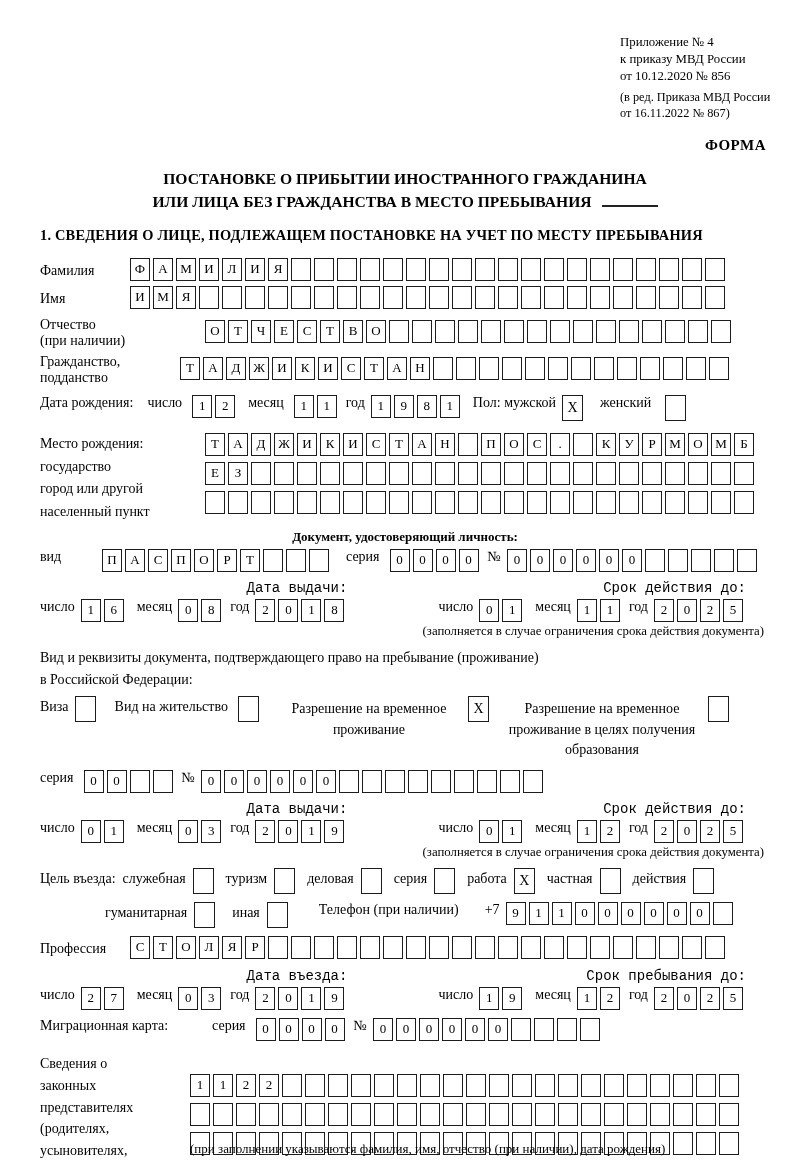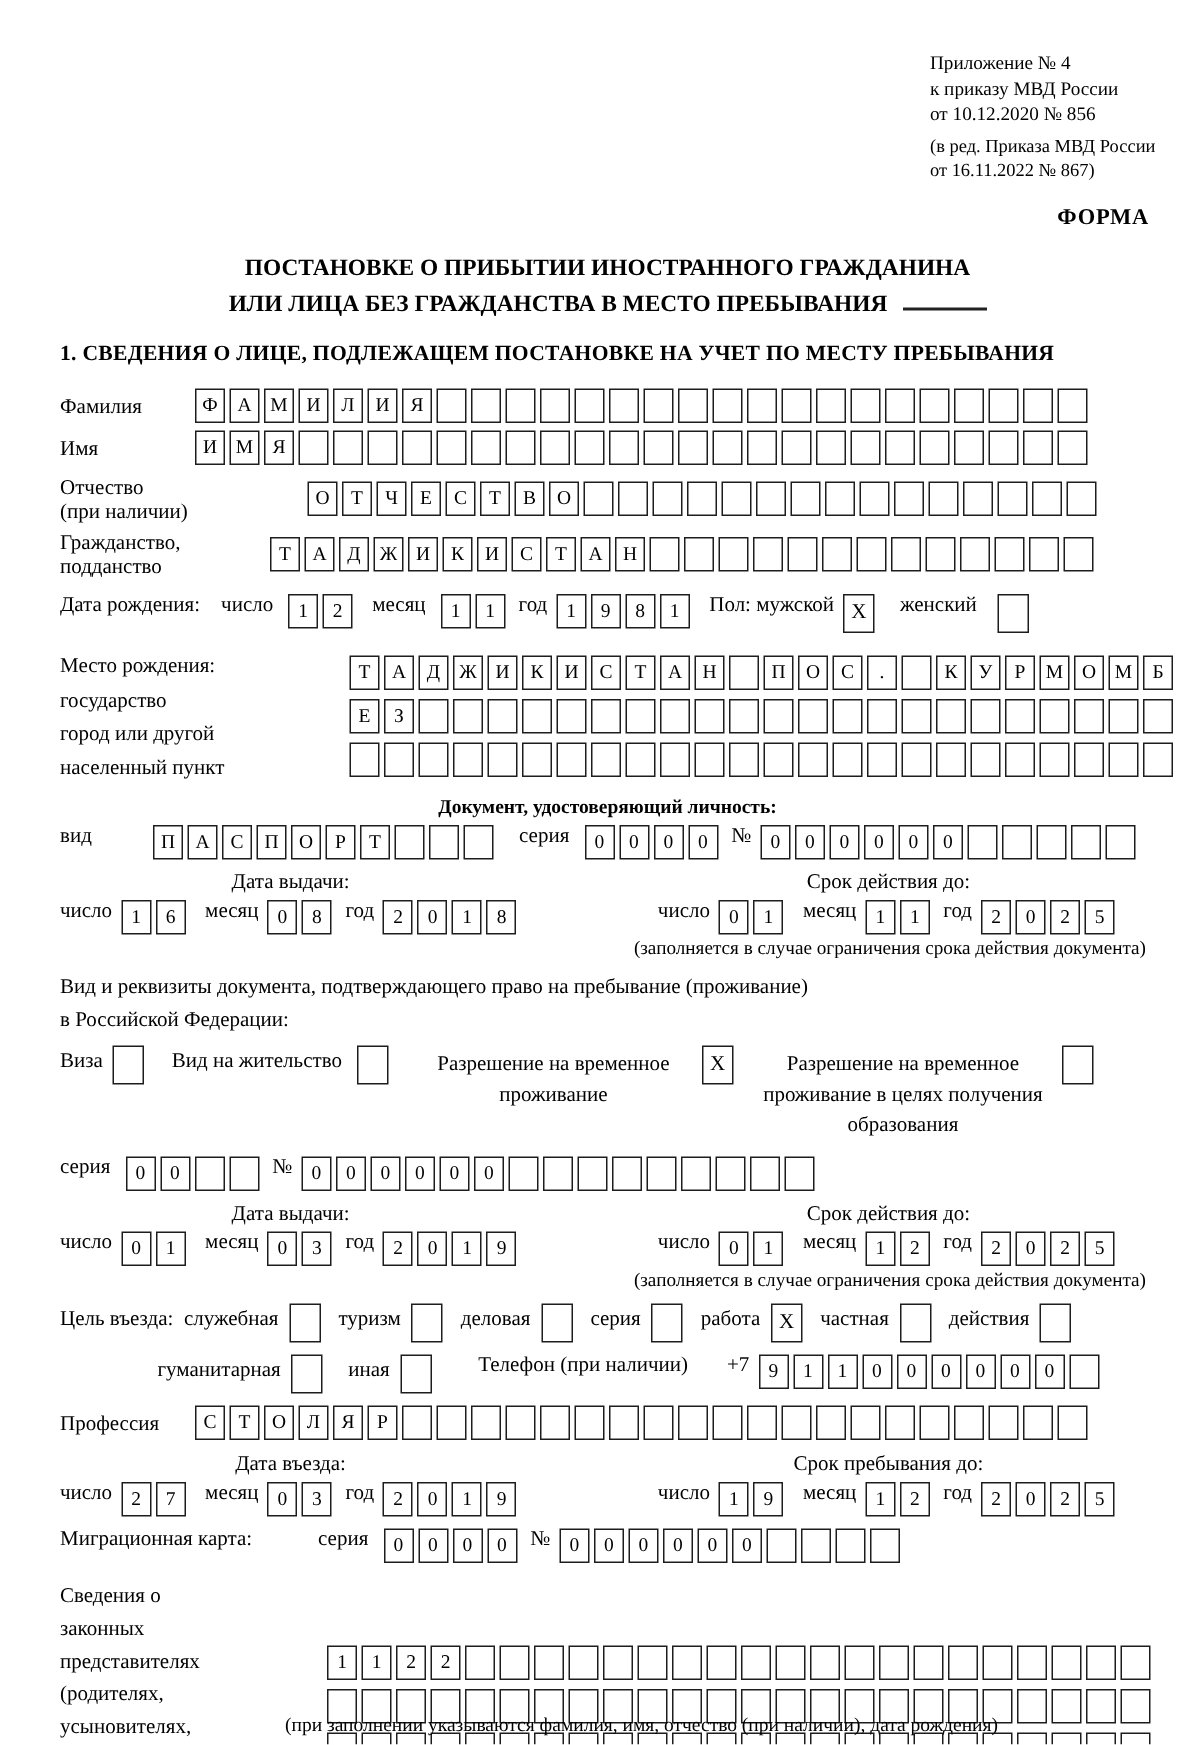--- a/index.html
+++ b/index.html
@@ -19,30 +19,30 @@
   .cell{box-sizing:border-box;flex:0 0 auto;width:20px;height:23px;border:1.7px solid #1d1d1d;
         margin-right:3px;text-align:center;font-size:13px;line-height:20px;background:#fff;}
   .cbrow .cell{width:21px;height:26px;line-height:23px;font-size:14px;}
   .w90{width:90px;}.w165{width:165px;}.w140{width:140px;}
   .inrow{display:flex;align-items:flex-start;flex-wrap:nowrap;}
   .inrow > *{flex:0 0 auto;}
   .gap6{margin-right:6px;}.gap10{margin-right:10px;}.gap14{margin-right:14px;}
   .dochdr{text-align:center;font-weight:bold;font-size:13px;margin:6px 0 4px 0;}
   .dates{display:flex;justify-content:space-between;margin-bottom:2px;padding-right:24px;}
   .dgroup{display:flex;flex-direction:column;}
-  .dcap{text-align:center;margin-bottom:3px;}
+  .dcap{text-align:right;margin-bottom:3px;font-family:Liberation Mono, monospace;}
   .note{font-size:12.8px;text-align:right;margin:1px 6px 8px 0;}
   .intro{line-height:1.55;margin-bottom:6px;}
   .ptypes{display:flex;align-items:flex-start;margin-bottom:10px;}
   .ptxt{padding-top:3px;}
   .ptxt.c{text-align:center;line-height:1.45;}
   .box{margin-left:10px;}
   .purpose .lblp{margin-right:7px;padding-top:3px;}
   .purpose .cbrow{margin-right:9px;}
-  .repblock{display:flex;align-items:flex-end;margin-bottom:4px;gap:28px;}
+  .repblock{display:flex;align-items:center;margin-bottom:4px;}
   .repcells > .cells{margin-bottom:6px;display:flex;}
   .bnote{font-size:13px;margin-left:150px;margin-top:2px;}
 </style>
 </head>
 <body>
 
 <div class="page">
 
   <div class="appendix ml">Приложение № 4
 к приказу МВД России

